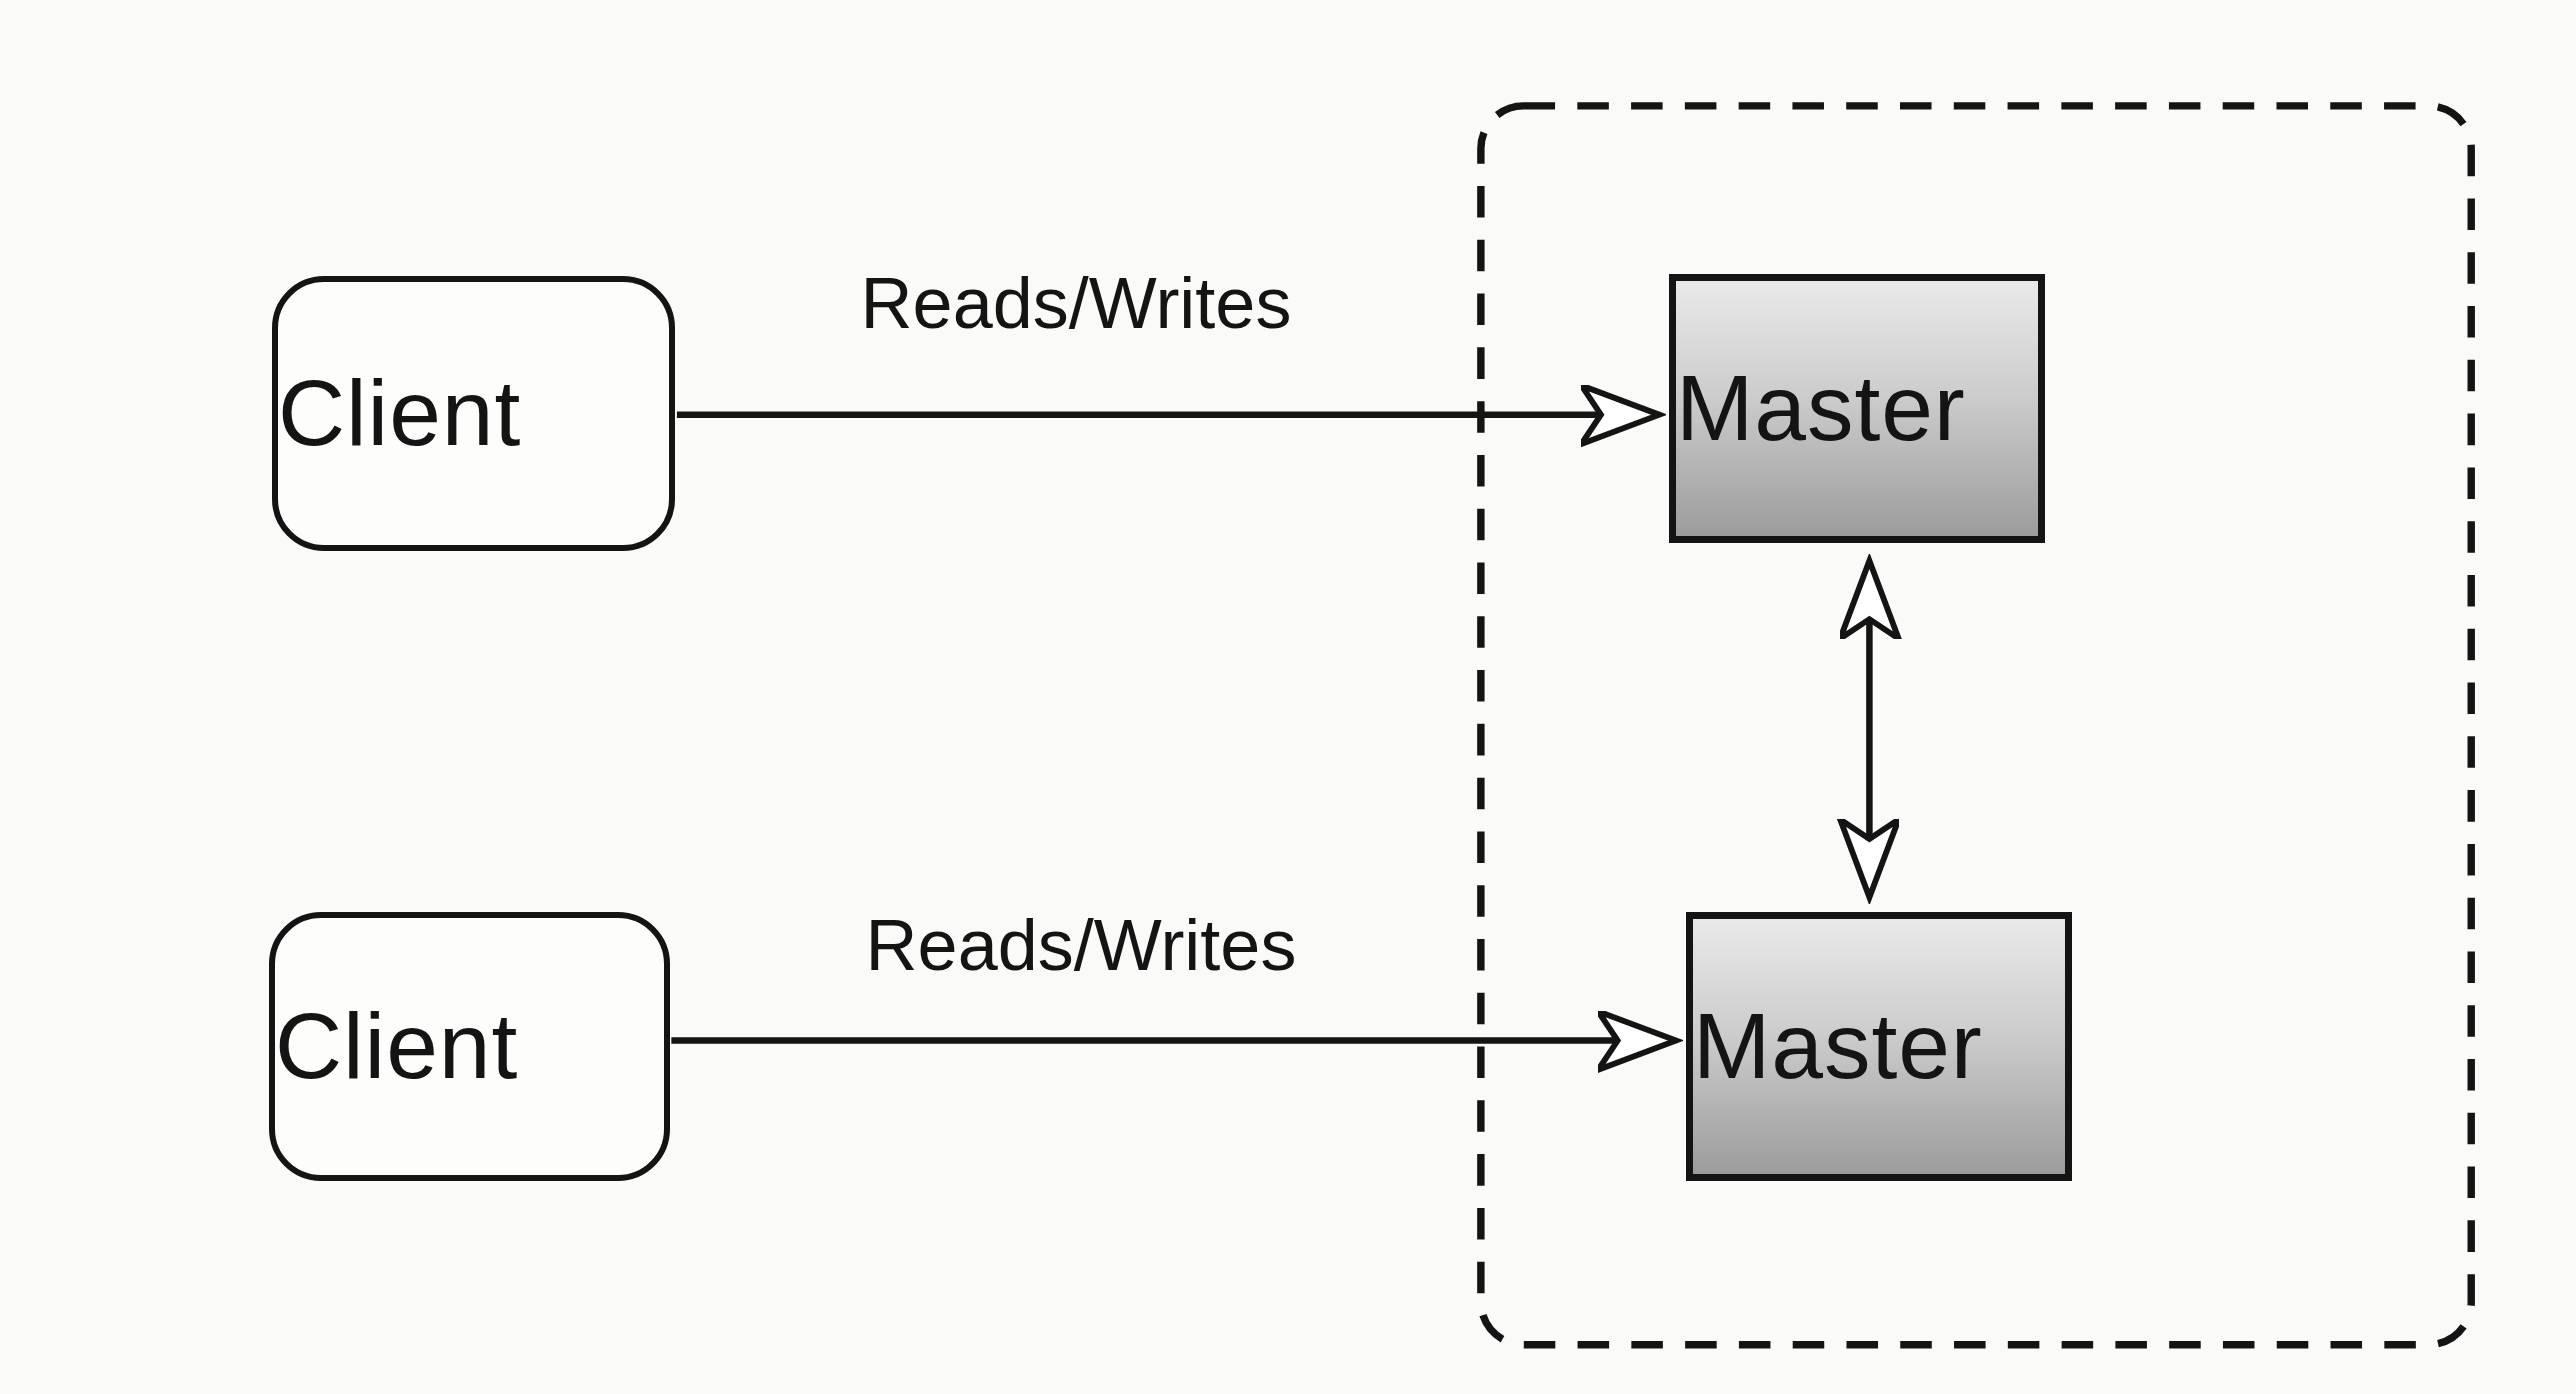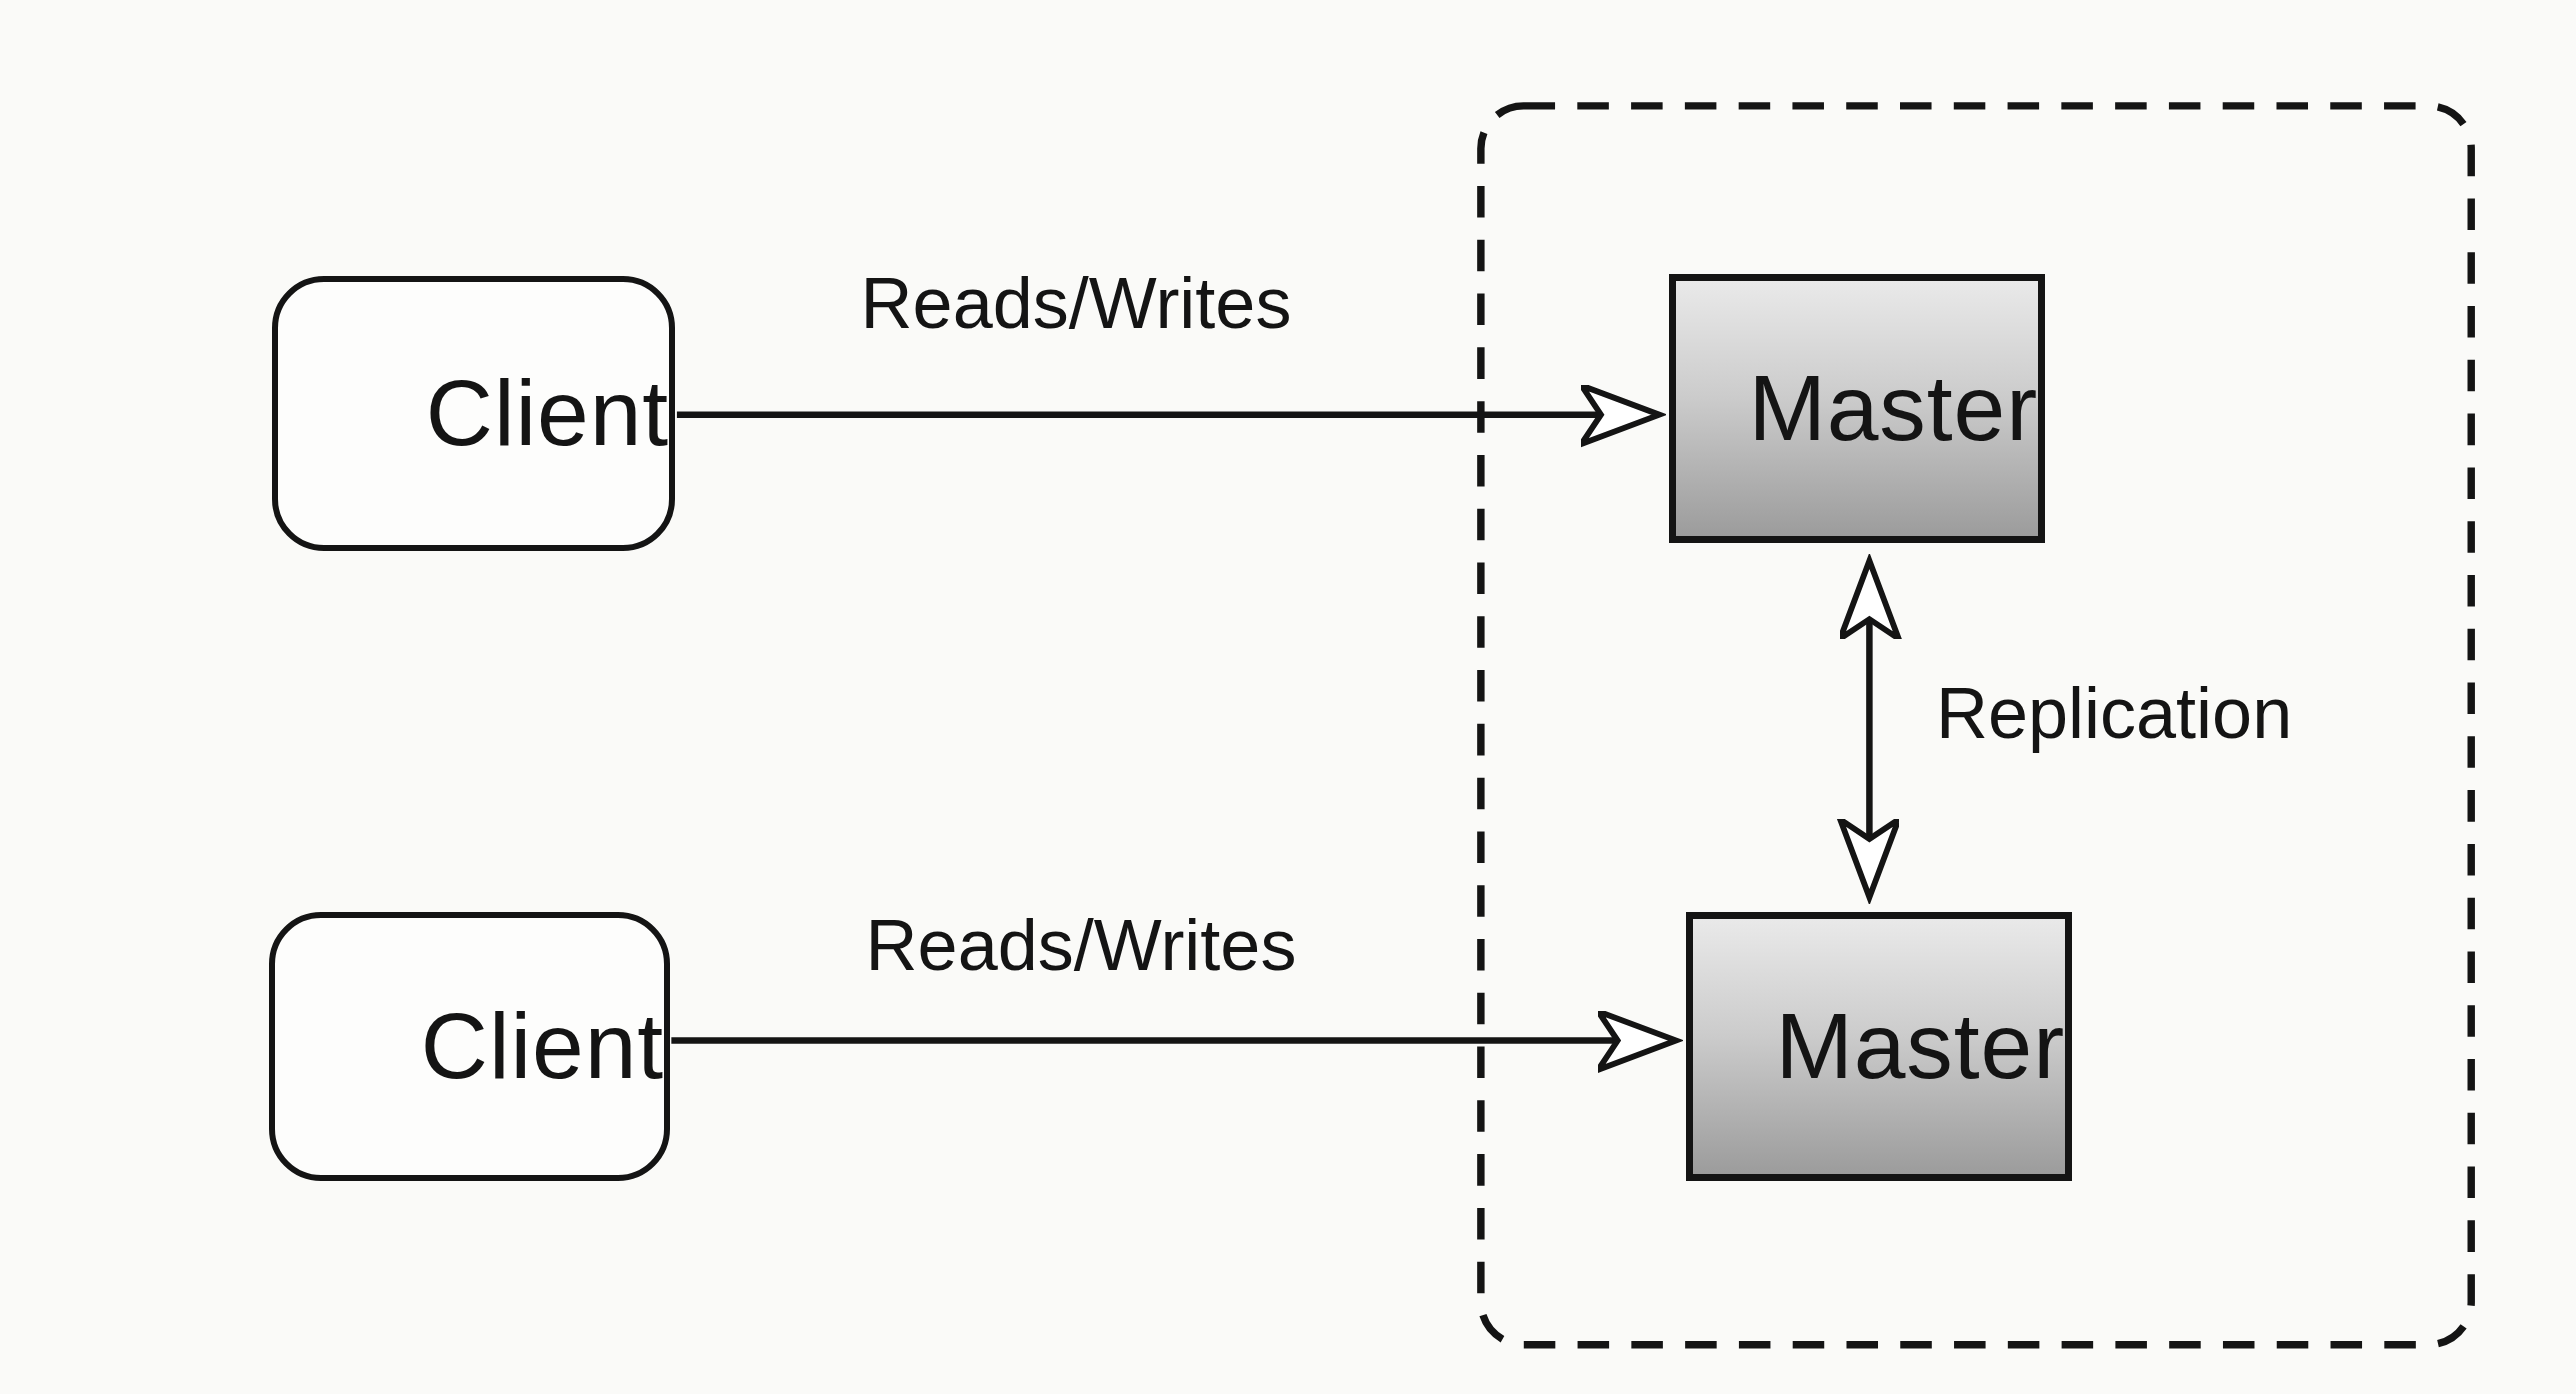--- a/index.html
+++ b/index.html
@@ -23,21 +23,21 @@
     position:relative;
     width:2576px; height:1395px;
   }
   svg.overlay{
     position:absolute; left:0; top:0;
     width:2576px; height:1395px;
     pointer-events:none;
   }
   .node{
     position:absolute;
-    display:flex; align-items:center; justify-content:flex-end;
+    display:flex; align-items:center; justify-content:flex-start;
     font-size:93px;
     line-height:1;
     letter-spacing:0.9px;
     white-space:nowrap;
   }
   .client{
     background: var(--node-fill);
     border:6.5px solid var(--stroke);
     border-radius:52px;
   }
@@ -98,16 +98,15 @@
   </div>
 
   <div class="node master master-bottom">
     <span>Master</span>
   </div>
 
   <div class="edge-label rw-top">Reads/Writes</div>
 
   <div class="edge-label rw-bottom">Reads/Writes</div>
 
-  <div class="edge-label replication-label">Replication</div>
 
 </div>
 
 
 </body></html>

